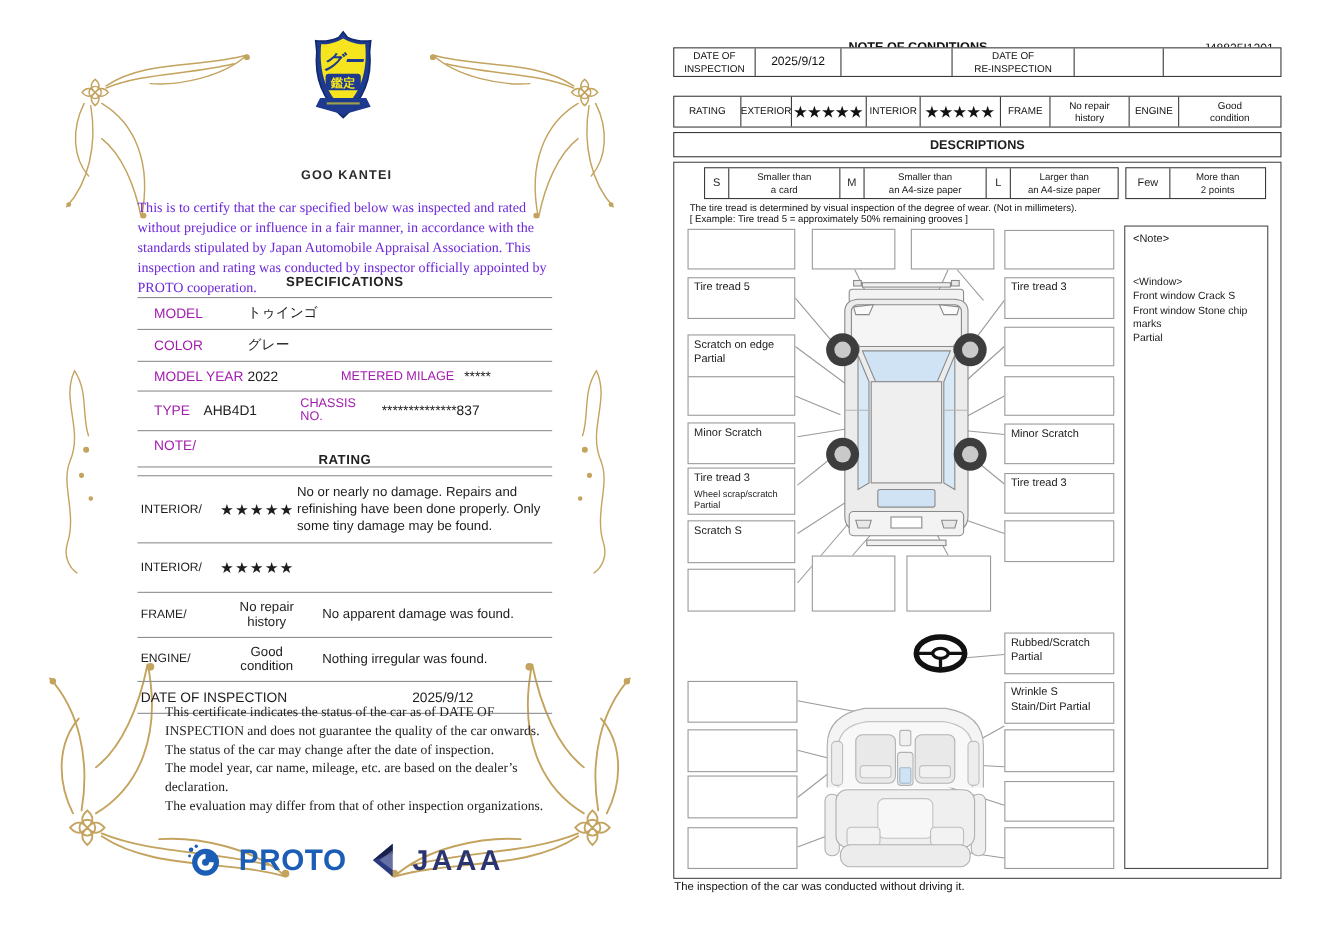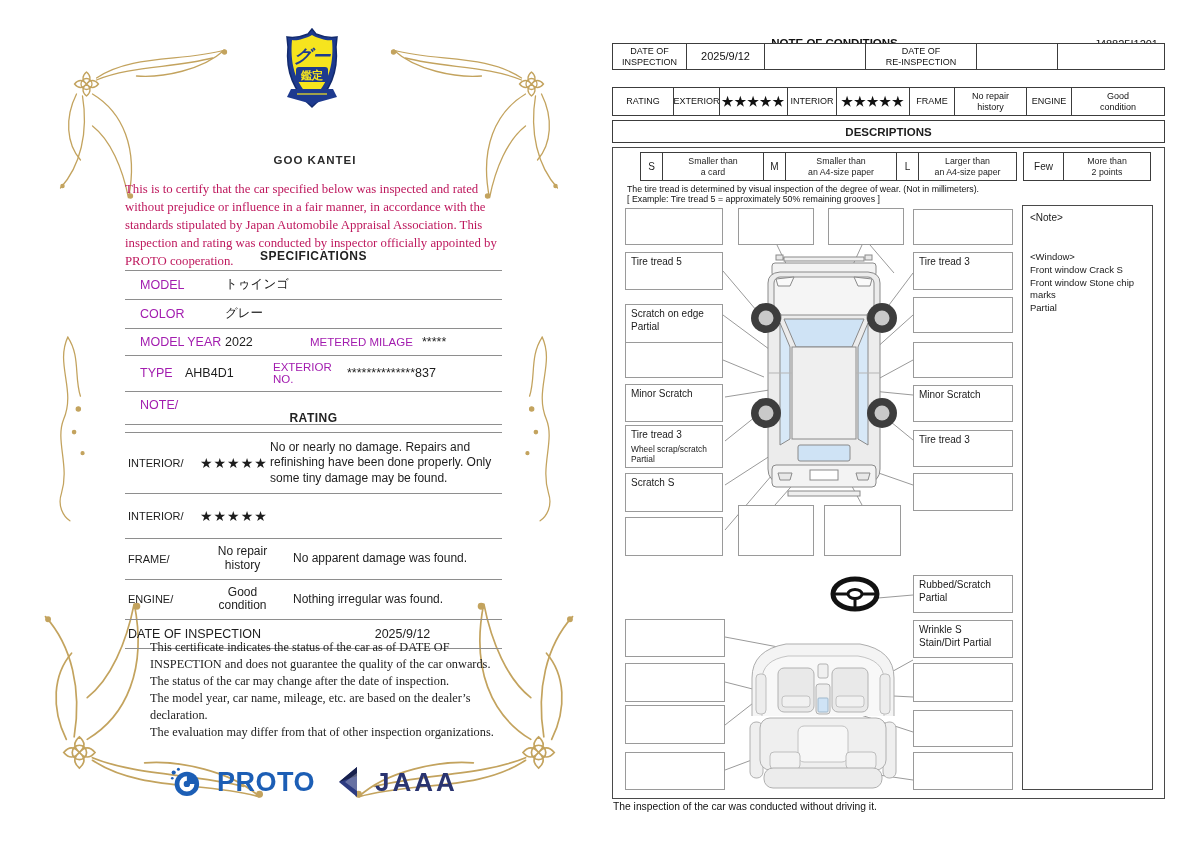--- a/index.html
+++ b/index.html
@@ -9,21 +9,21 @@
   .pre{white-space:pre-line;}
   .center{text-align:center;}
   
   .orn{position:absolute;pointer-events:none;}
   .flipx{transform:scaleX(-1);}
   .flipy{transform:scaleY(-1);}
   .flipxy{transform:scale(-1,-1);}
   .cert-title{font-family:"DejaVu Serif","Liberation Serif",serif;font-style:italic;font-weight:bold;
               font-size:40px;color:#b2904a;letter-spacing:1px;}
   .cert-org{font-size:11.5px;font-weight:bold;letter-spacing:1px;color:#2b2b2b;}
-  .serifp{font-family:"Liberation Serif","DejaVu Serif",serif;font-size:12.8px;line-height:1.4;color:#be185d;}
+  .serifp{font-family:"Liberation Serif","DejaVu Serif",serif;font-size:12.8px;line-height:1.4;color:#6d28d9;}
   .sec-head{font-size:12px;font-weight:bold;letter-spacing:.5px;color:#222;}
   .spec{position:absolute;left:125px;top:270px;width:377px;font-size:12.5px;}
   .spec .row{display:flex;align-items:center;border-top:1px solid #8e8e8e;padding:5px 0 6px 15px;min-height:15px;}
   .spec .row:last-child{border-bottom:1px solid #8e8e8e;padding-bottom:12px;}
   .sl{color:#a21caf;}
   .rate{position:absolute;left:125px;top:432px;width:377px;font-size:12px;}
   .rate .rrow{display:flex;align-items:center;border-top:1px solid #8e8e8e;padding:6px 0;}
   .rate .rrow:last-child{border-bottom:1px solid #8e8e8e;}
   .rlabel{width:72px;font-size:11px;padding-left:3px;flex:none;}
   .rstars{width:62px;font-size:14px;letter-spacing:1px;flex:none;}
@@ -133,21 +133,21 @@
     </div>
     <div class="row">
       <span class="sl" style="width:85px">MODEL YEAR</span>
       <span style="width:85px">2022</span>
       <span class="sl" style="width:112px;font-size:11.5px">METERED MILAGE</span>
       <span>*****</span>
     </div>
     <div class="row">
       <span class="sl" style="width:45px">TYPE</span>
       <span style="width:88px">AHB4D1</span>
-      <span class="sl" style="width:74px;font-size:11.5px">EXTERIOR NO.</span>
+      <span class="sl" style="width:74px;font-size:11.5px">CHASSIS NO.</span>
       <span>**************837</span>
     </div>
     <div class="row">
       <span class="sl">NOTE/</span>
     </div>
   </div>
 
   <div class="abs sec-head center" style="left:125px;top:411px;width:377px">RATING</div>
 
   <div class="rate">

